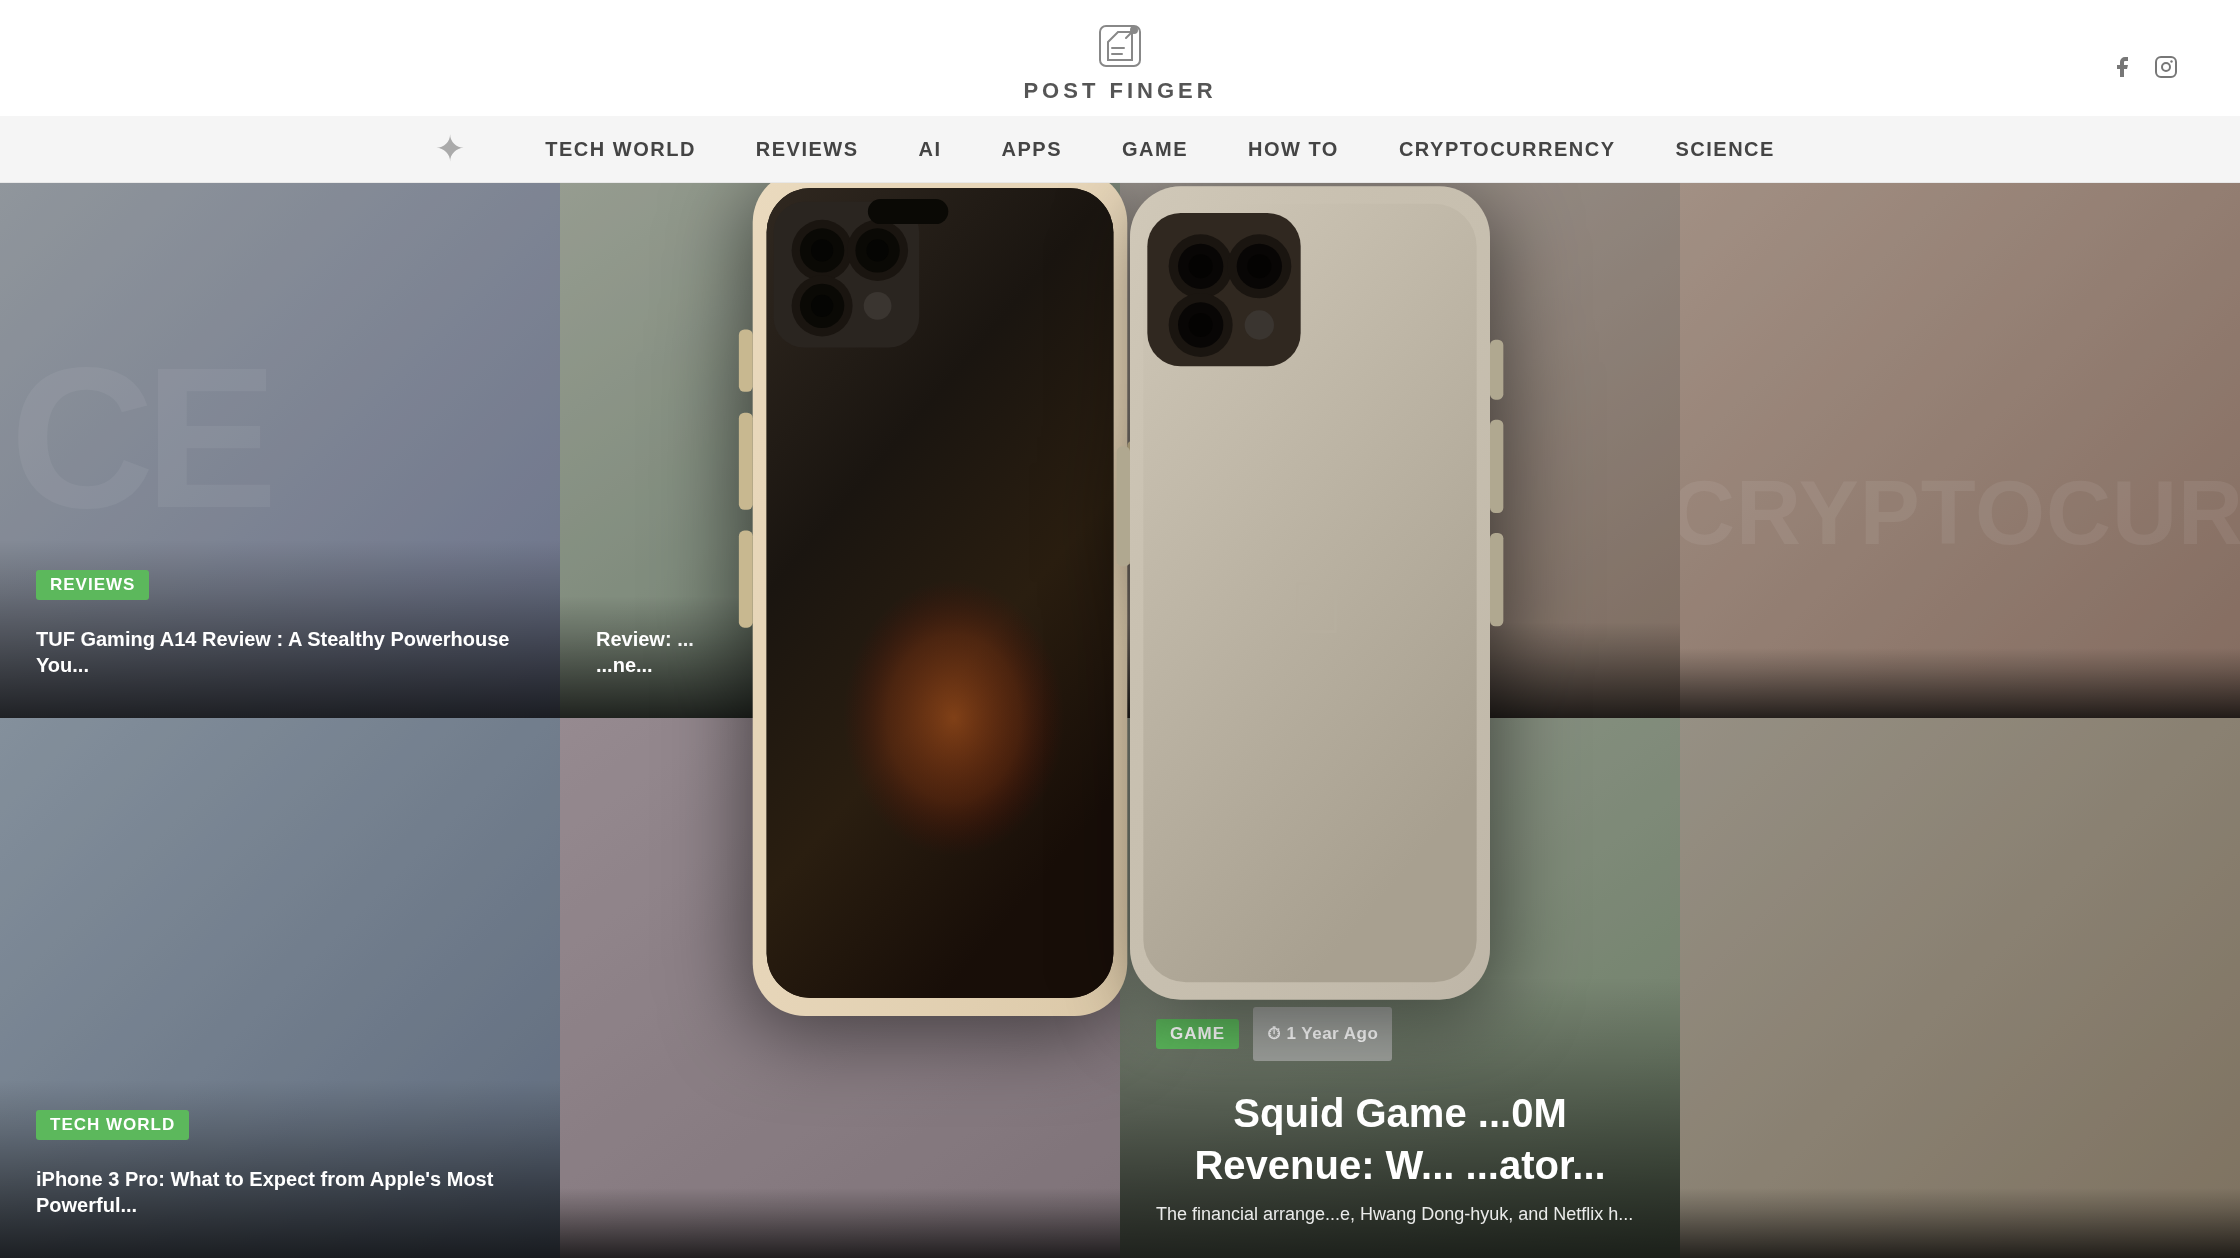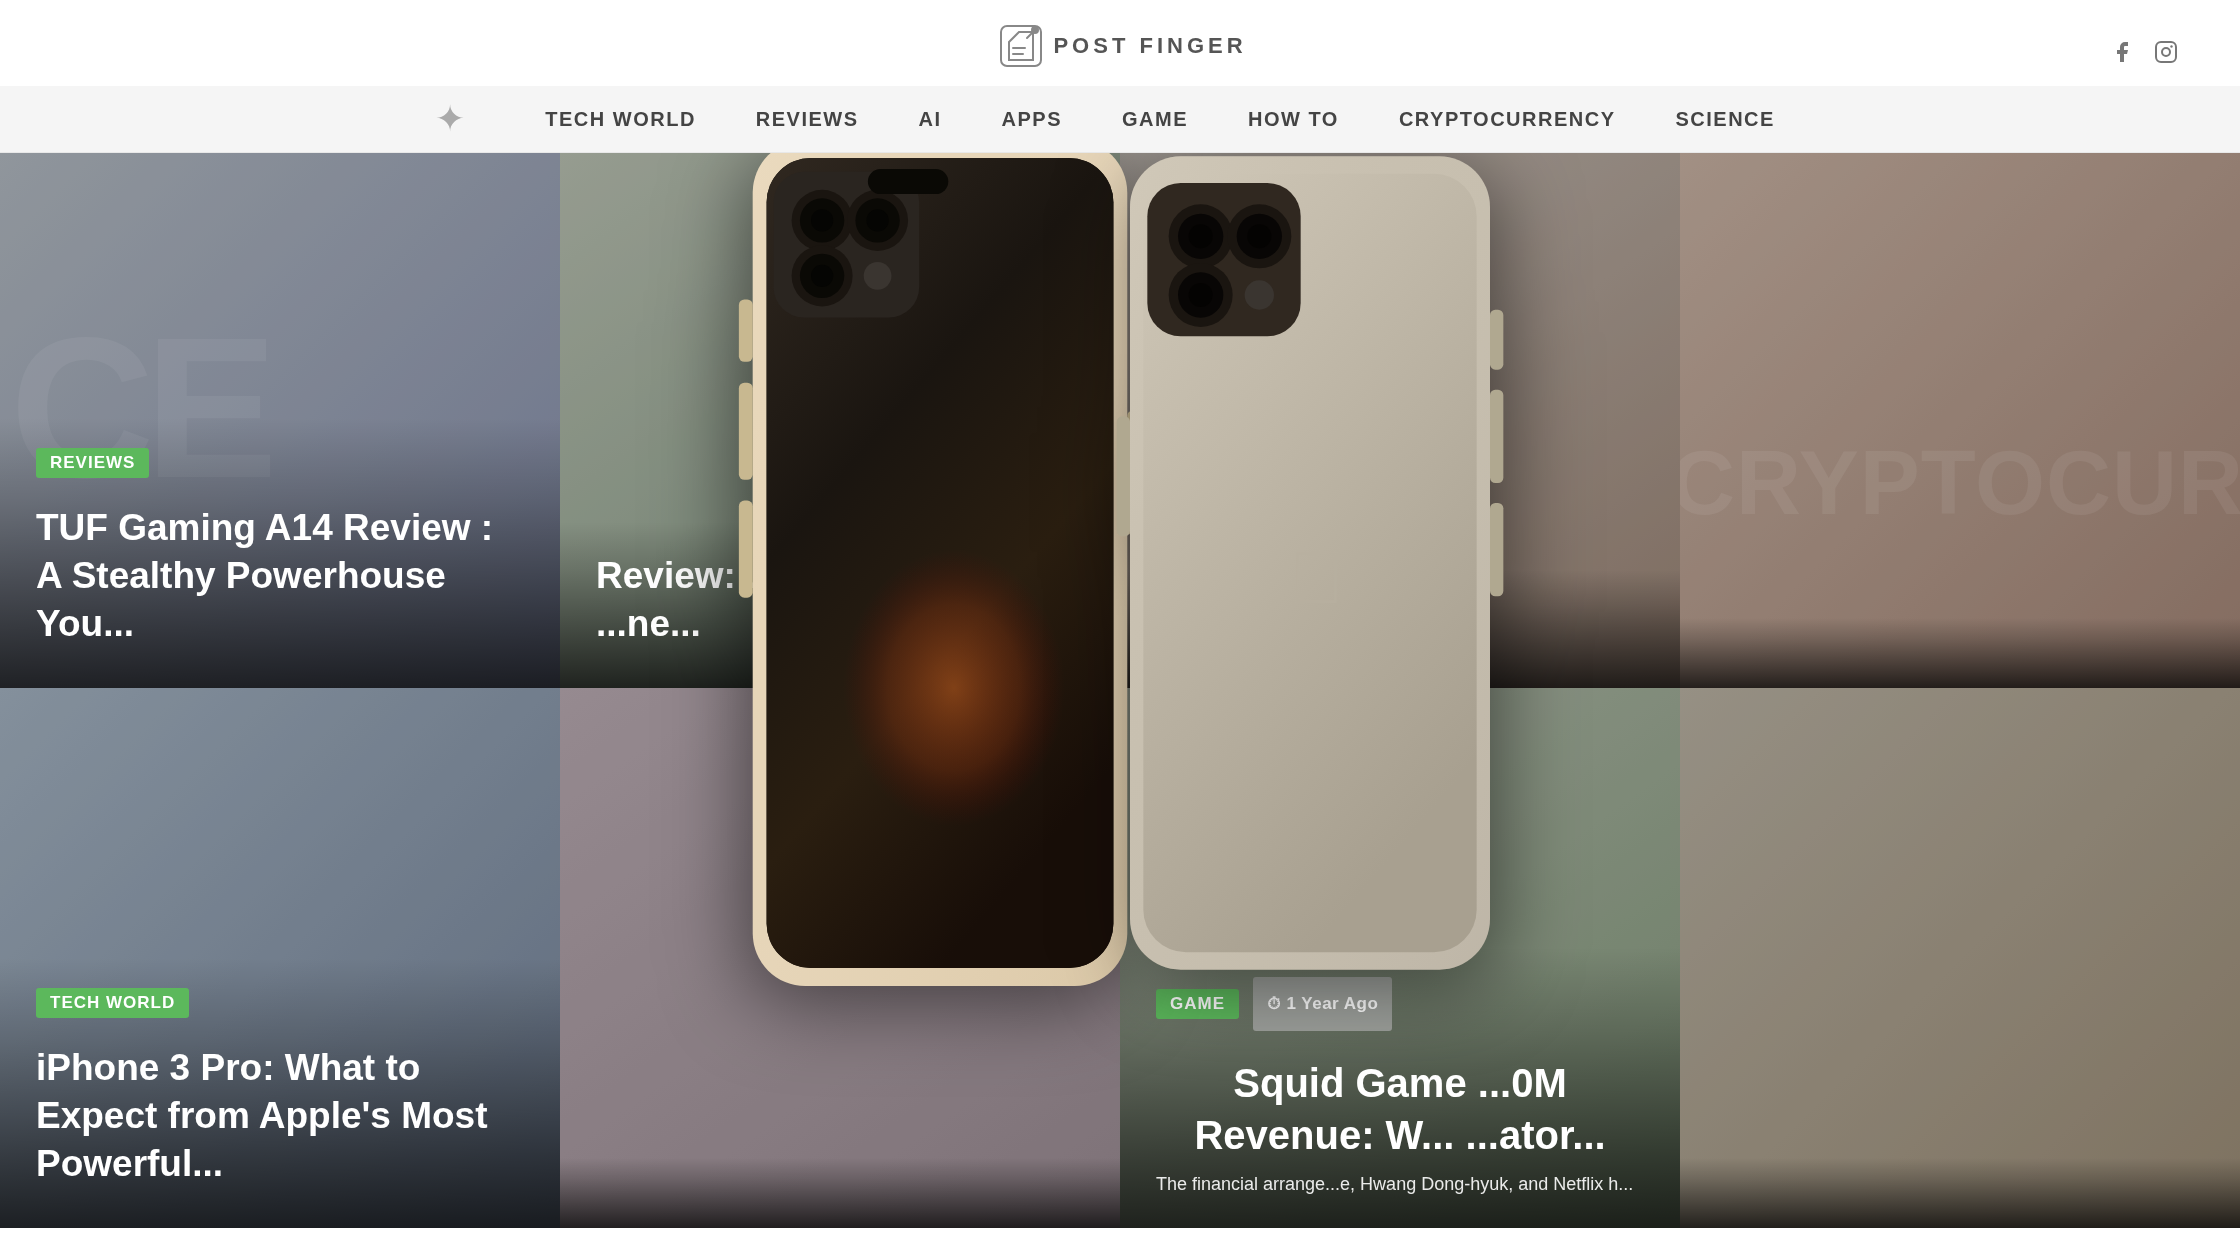--- a/index.html
+++ b/index.html
@@ -26,21 +26,21 @@
     .header-top {
       display: flex;
       align-items: center;
       justify-content: center;
       position: relative;
       width: 100%;
       padding-bottom: 12px;
     }
     .logo-area {
       display: flex;
-      flex-direction: row;
+      flex-direction: column;
       align-items: center;
       gap: 4px;
     }
     .logo-icon {
       width: 56px;
       height: 56px;
       display: flex;
       align-items: center;
       justify-content: center;
     }
@@ -200,21 +200,21 @@
       color: #fff;
       padding: 5px 14px;
       border-radius: 3px;
       font-size: 17px;
       font-weight: 700;
       letter-spacing: 1px;
       margin-bottom: 14px;
       text-transform: uppercase;
     }
     .card-title-text {
-      font-size: 37px;
+      font-size: 20px;
       font-weight: 700;
       color: #fff;
       line-height: 1.3;
       margin-bottom: 10px;
     }
     .card-title-text.large {
       font-size: 40px;
       text-align: center;
     }
     .card-excerpt-text {

